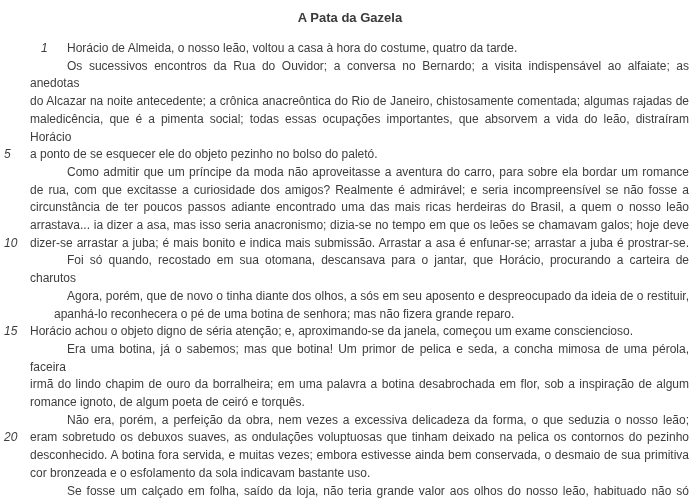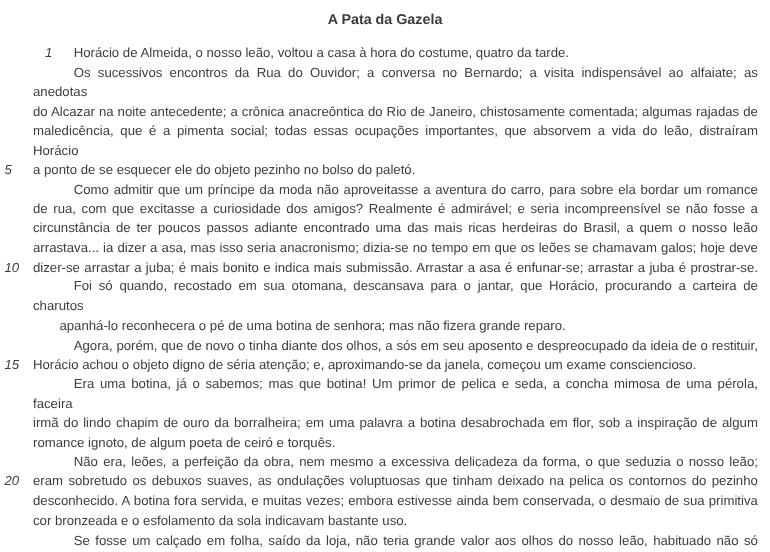--- a/index.html
+++ b/index.html
@@ -101,47 +101,47 @@
     <span class="txt">arrastava... ia dizer a asa, mas isso seria anacronismo; dizia-se no tempo em que os leões se chamavam galos; hoje deve</span>
   </div>
       <div class="line justify">
     <span class="num">10</span>
     <span class="txt">dizer-se arrastar a juba; é mais bonito e indica mais submissão. Arrastar a asa é enfunar-se; arrastar a juba é prostrar-se.</span>
   </div>
       <div class="line justify indent1">
     <span class="num"></span>
     <span class="txt">Foi só quando, recostado em sua otomana, descansava para o jantar, que Horácio, procurando a carteira de charutos</span>
   </div>
+      <div class="line justify indent1">
+    <span class="num"></span>
+    <span class="txt">Agora, porém, que de novo o tinha diante dos olhos, a sós em seu aposento e despreocupado da ideia de o restituir,</span>
+  </div>
       <div class="line indent2">
     <span class="num"></span>
     <span class="txt">apanhá-lo reconhecera o pé de uma botina de senhora; mas não fizera grande reparo.</span>
-  </div>
-      <div class="line justify indent1">
-    <span class="num"></span>
-    <span class="txt">Agora, porém, que de novo o tinha diante dos olhos, a sós em seu aposento e despreocupado da ideia de o restituir,</span>
   </div>
       <div class="line">
     <span class="num">15</span>
     <span class="txt">Horácio achou o objeto digno de séria atenção; e, aproximando-se da janela, começou um exame consciencioso.</span>
   </div>
       <div class="line justify indent1">
     <span class="num"></span>
     <span class="txt">Era uma botina, já o sabemos; mas que botina! Um primor de pelica e seda, a concha mimosa de uma pérola, faceira</span>
   </div>
       <div class="line justify">
     <span class="num"></span>
     <span class="txt">irmã do lindo chapim de ouro da borralheira; em uma palavra a botina desabrochada em flor, sob a inspiração de algum</span>
   </div>
       <div class="line">
     <span class="num"></span>
     <span class="txt">romance ignoto, de algum poeta de ceiró e torquês.</span>
   </div>
       <div class="line justify indent1">
     <span class="num"></span>
-    <span class="txt">Não era, leões, a perfeição da obra, nem mesmo a excessiva delicadeza da forma, o que seduzia o nosso leão;</span>
+    <span class="txt">Não era, porém, a perfeição da obra, nem vezes a excessiva delicadeza da forma, o que seduzia o nosso leão;</span>
   </div>
       <div class="line justify">
     <span class="num">20</span>
     <span class="txt">eram sobretudo os debuxos suaves, as ondulações voluptuosas que tinham deixado na pelica os contornos do pezinho</span>
   </div>
       <div class="line justify">
     <span class="num"></span>
     <span class="txt">desconhecido. A botina fora servida, e muitas vezes; embora estivesse ainda bem conservada, o desmaio de sua primitiva</span>
   </div>
       <div class="line">

